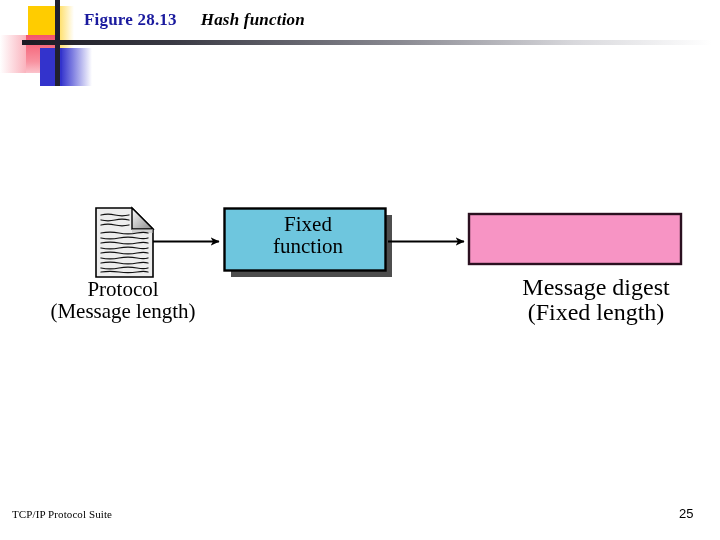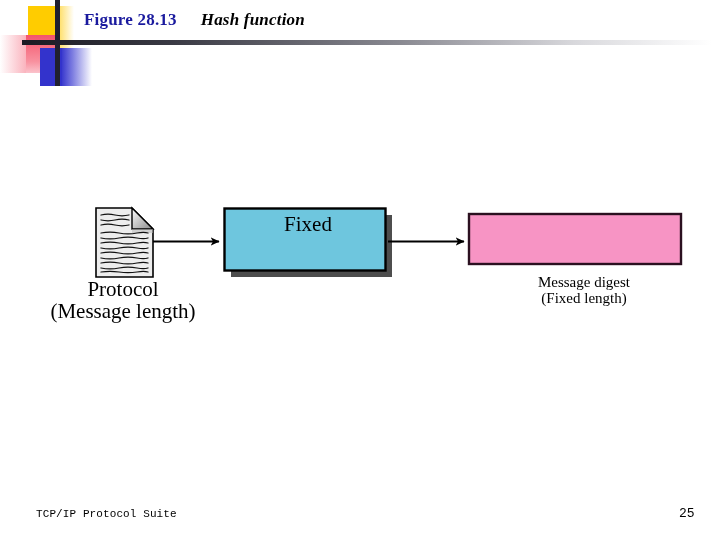--- a/index.html
+++ b/index.html
@@ -114,39 +114,38 @@
     left: 228px; top: 213px;
     width: 160px;
     font-size: 21px;
   }
   #message-label {
     left: 28px; top: 278px;
     width: 190px;
     font-size: 21px;
   }
   #digest-label {
-    left: 476px; top: 275px;
+    left: 488px; top: 275px;
     width: 216px;
-    font-size: 15px;
+    font-size: 24px;
   }
 
   
   #footer-title {
     position: absolute;
     left: 12px; top: 508px;
-    font-family: Liberation Mono, monospace;
+    font-family: Liberation Serif, serif;
     font-size: 11px;
     color: #000000;
     letter-spacing: 0.1px;
-    margin-left: 24px;
   }
   #page-number {
     position: absolute;
     left: 679px; top: 506px;
-    font-family: Liberation Mono, monospace;
+    font-family: Liberation Sans, sans-serif;
     font-size: 13px;
     color: #000000;
   }
 </style>
 </head>
 <body>
 
 <div id="header-deco">
   <div class="deco-yellow"></div>
   <div class="deco-yellow-solid"></div>
@@ -208,20 +207,21 @@
   <line x1="388" y1="241.5" x2="464" y2="241.5" stroke="#000" stroke-width="2.2" marker-end="url(#arrowhead)"></line>
 
   <g>
     <rect x="469" y="214" width="212" height="50" fill="#f794c4" stroke="#2b1020" stroke-width="2.4"></rect>
   </g>
 </svg>
 </div>
 
 <div class="box-text" id="hash-box-label">
   <div>Fixed</div>
+  <div>function</div>
 </div>
 
 <div class="box-text" id="message-label">
   <div>Protocol</div>
   <div>(Message length)</div>
 </div>
 
 <div class="box-text" id="digest-label">
   <div>Message digest</div>
   <div>(Fixed length)</div>

